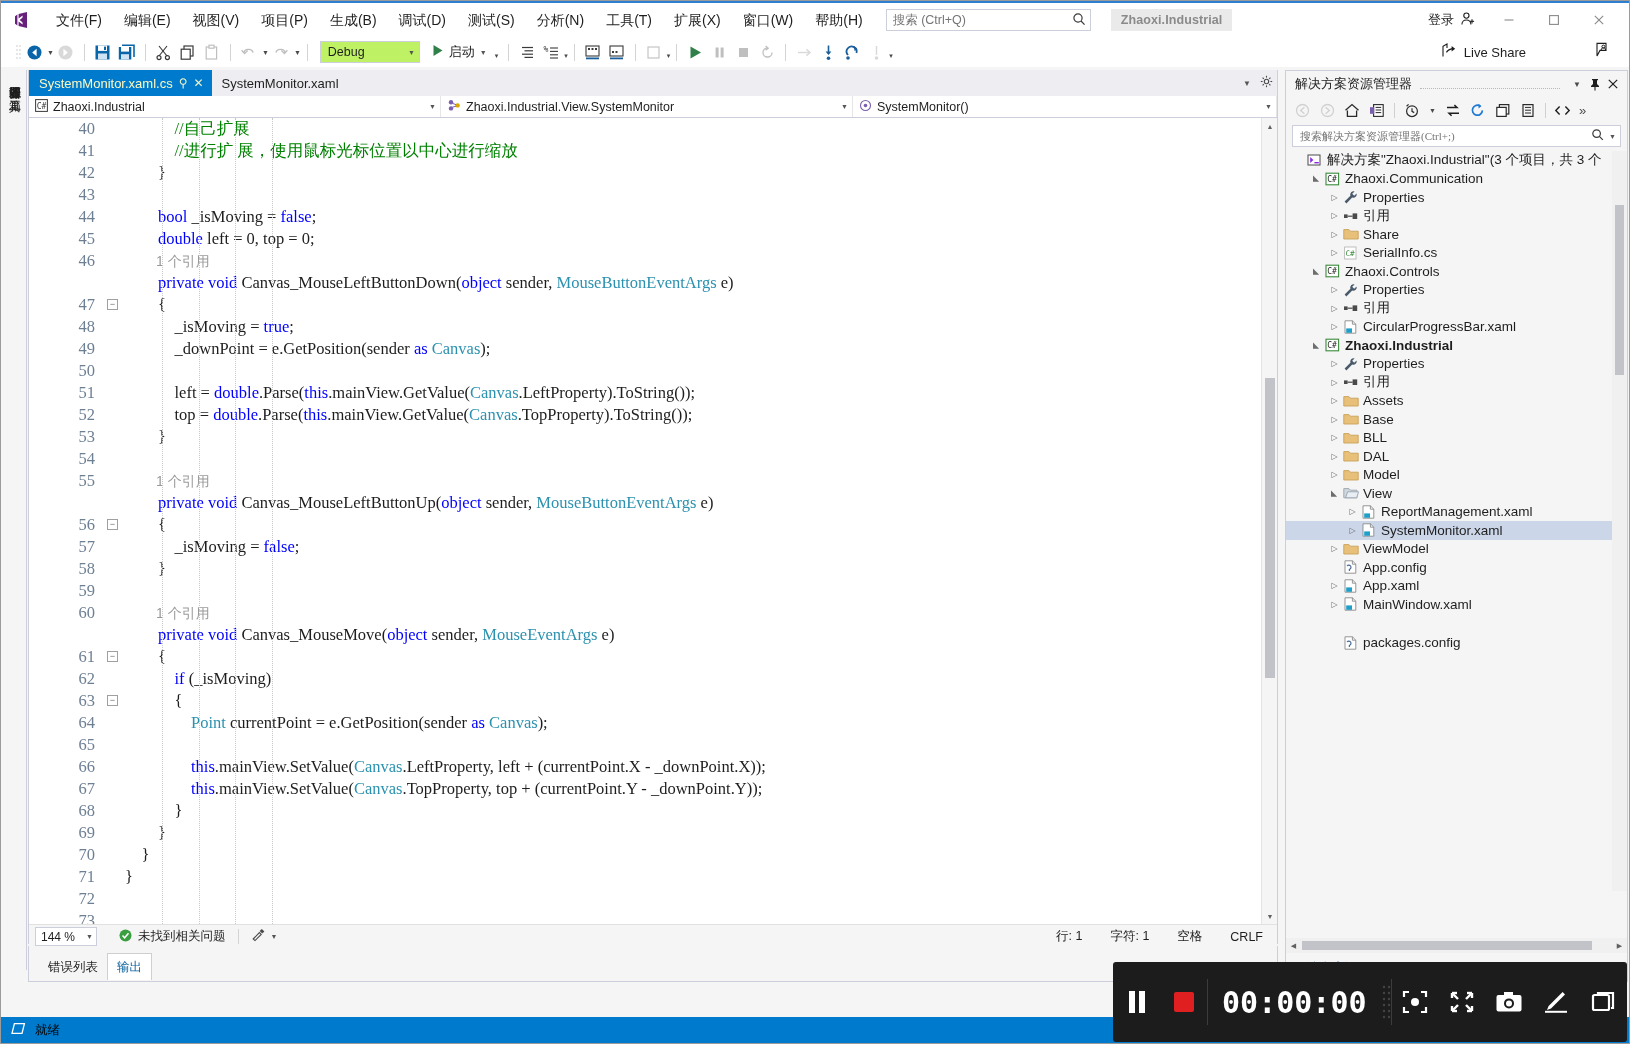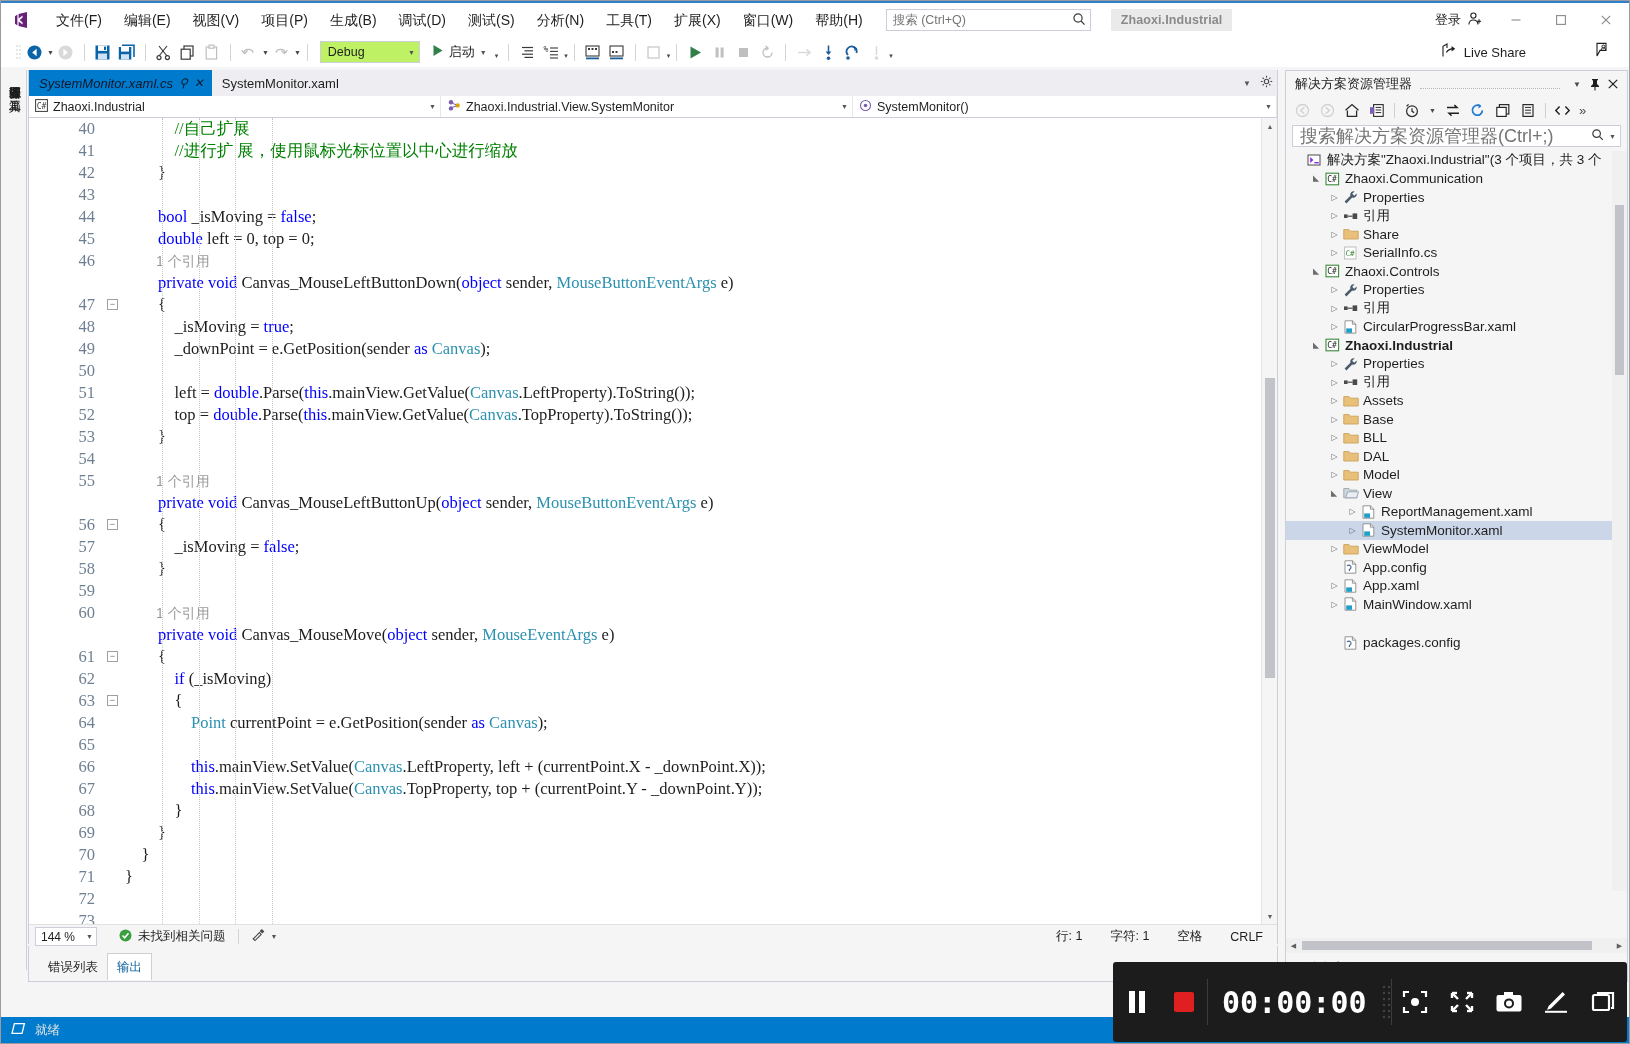--- a/index.html
+++ b/index.html
@@ -42,21 +42,21 @@
   .qsearch input {
     border: 0; outline: 0; flex: 1; font-size: 12.5px; color: #6d6d6d;
     font-family: "Liberation Sans", sans-serif; background: transparent;
   }
   .proj-badge {
     margin-left: 20px; background: #eaeaea; color: #8a8a8a; font-weight: bold;
     font-size: 12.5px; padding: 4px 10px; letter-spacing: .1px;
   }
 
   .title-right {
-    position: absolute; right: 2px; top: 3px; height: 34px;
+    position: absolute; right: 9px; top: 3px; height: 34px;
     display: flex; align-items: center;
   }
   .signin { display: flex; align-items: center; gap: 6px; font-size: 13px; padding: 0 10px; cursor: default; }
   .wbtn { width: 45px; height: 31px; display: flex; align-items: center; justify-content: center; cursor: default; }
 
   
   .toolbar {
     position: absolute; left: 1px; top: 37px; width: 1628px; height: 30px;
     background: #ffffff; display: flex; align-items: center; padding-left: 14px;
   }
@@ -91,21 +91,21 @@
   
   .editor-area {
     position: absolute; left: 28px; top: 70px; width: 1250px; height: 874px;
     background: #ffffff; border: 1px solid #cccedb; border-top: 0;
   }
   .tabstrip { position: relative; height: 26px; background: #eeeef2; display: flex; align-items: flex-end; }
   .tab {
     height: 26px; display: flex; align-items: center; gap: 6px;
     padding: 0 8px 0 10px; font-size: 13px; cursor: default; white-space: nowrap;
   }
-  .tab.active { background: #007acc; color: #0f172a; font-style: italic; }
+  .tab.active { background: #007acc; color: #fef9c3; }
   .tab.inactive { background: #eeeef2; color: #1e1e1e; }
   .tab .pin, .tab .x { font-size: 12px; opacity: .95; }
   .tabstrip-right { position: absolute; right: 4px; top: 5px; display: flex; gap: 9px; align-items: center; }
 
   .navbar {
     height: 22px; background: #ffffff; border-bottom: 1px solid #cccedb;
     display: flex; align-items: center; font-size: 12.5px;
   }
   .navcell {
     height: 21px; display: flex; align-items: center; gap: 5px;
@@ -188,22 +188,22 @@
   .se-toolbar { height: 26px; display: flex; align-items: center; padding-left: 4px; gap: 1px; }
   .seb { width: 24px; height: 22px; display: flex; align-items: center; justify-content: center; cursor: default; }
   .seb.dis { opacity: .33; }
   .seb-sep { width: 1px; height: 15px; background: #d0d0d0; margin: 0 4px; }
 
   .se-search {
     margin: 2px 6px 4px 6px; height: 22px; background: #fff; border: 1px solid #cccedb;
     display: flex; align-items: center; padding: 0 4px 0 7px;
   }
   .se-search input {
-    border: 0; outline: 0; flex: 1; font-size: 18px; color: #6d6d6d;
-    background: transparent; font-family: Liberation Sans, sans-serif;
+    border: 0; outline: 0; flex: 1; font-size: 11px; color: #6d6d6d;
+    background: transparent; font-family: Liberation Serif, serif;
   }
 
   .se-tree { position: relative; height: 740px; background: #f5f5f5; overflow: hidden; font-size: 13.5px; }
   .trow {
     display: flex; align-items: center; height: 18.5px; white-space: nowrap;
     cursor: default; padding-right: 4px;
   }
   .trow.selected { background: #cbd6e9; }
   .trow .exp { width: 13px; text-align: center; font-size: 8px; color: #6d6d6d; flex: 0 0 13px; }
   .trow .ico { width: 19px; display: flex; align-items: center; justify-content: center; flex: 0 0 19px; }
@@ -218,21 +218,21 @@
   }
   .se-hscroll .thumb { position: absolute; left: 16px; height: 9px; background: #c2c3c9; }
   .se-hscroll .ha { width: 15px; text-align: center; font-size: 7px; color: #606060; }
   .se-bottom-tabs { position: absolute; left: 0; bottom: 0; width: 341px; height: 26px; display: flex; align-items: center; padding-left: 9px; gap: 14px; font-size: 12.5px; }
   .se-bt { cursor: default; }
   .se-bt.sel { color: #0e639c; }
 
   
   .statusbar {
     position: absolute; left: 1px; bottom: 1px; width: 1628px; height: 26px;
-    background: #007acc; color: #e5e5e5; display: flex; align-items: center;
+    background: #007acc; color: #000000; display: flex; align-items: center;
     font-size: 12.5px; padding-left: 10px; gap: 9px;
   }
 
   
   .recorder {
     position: absolute; left: 1113px; top: 962px; width: 514px; height: 80px;
     background: #1c1c1c; border-radius: 3px; display: flex; align-items: center; z-index: 50;
   }
   .rec-btn { width: 56px; height: 80px; display: flex; align-items: center; justify-content: center; cursor: default; }
   .rec-sep { width: 1px; height: 46px; background: #3c3c3c; }

